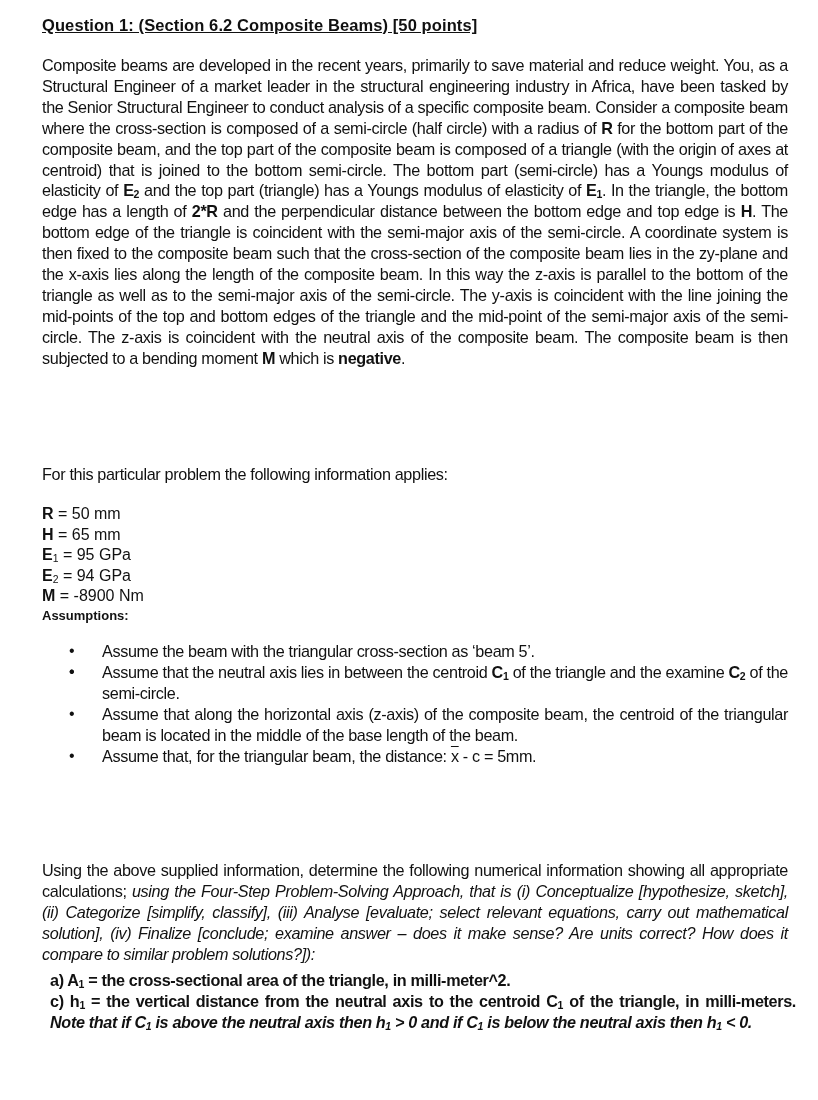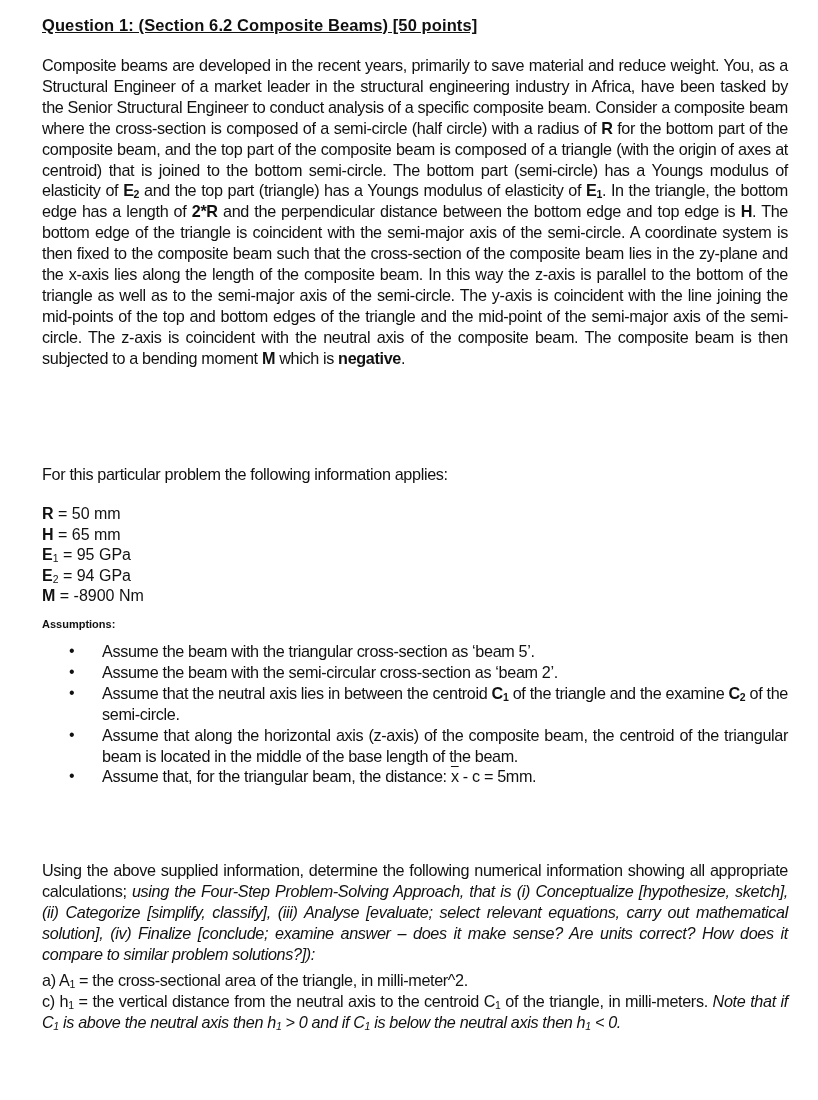--- a/index.html
+++ b/index.html
@@ -20,34 +20,34 @@
     }
     .intro { top: 55px; }
     .applies { top: 432px; text-align: left; margin-top: 32px; }
     .givens {
       position: absolute; top: 504px; left: 0;
       font-size: 16px; line-height: 20.5px;
     }
     .givens div { white-space: nowrap; }
     .assump-title {
       position: absolute; top: 608px; left: 0;
-      font-weight: bold; font-size: 11px; margin-top: 10px;
+      font-weight: bold; font-size: 13px;
     }
     .assump-list {
       position: absolute; top: 641px; left: 0; width: 746px;
       margin: 0; padding: 0; list-style: none;
       font-size: 16.2px; line-height: 20.9px; letter-spacing: -0.35px;
     }
     .assump-list li { position: relative; padding-left: 60px; text-align: justify; }
     .assump-list li .bullet {
       position: absolute; left: 27px; top: 0; font-size: 16px;
     }
     .task { top: 860px; }
-    .items { position: absolute; top: 970px; left: 0; width: 746px;
-      font-size: 16.2px; line-height: 20.9px; letter-spacing: -0.35px; }
+    .items { position: absolute; top: 970px; left: 8px; width: 746px;
+      font-size: 16.2px; line-height: 20.9px; letter-spacing: -0.35px; font-weight: bold; }
     .items div { text-align: justify; }
     b { font-weight: bold; }
     i { font-style: italic; }
     sub { font-size: 0.65em; vertical-align: -0.2em; line-height: 0; }
     .xbar { text-decoration: overline; }
   </style>
 </head>
 <body>
 
 <div class="page">
@@ -63,21 +63,21 @@
     <div><b>H</b><span> = 65 mm</span></div>
     <div><b>E</b><sub>1</sub><span> = 95 GPa</span></div>
     <div><b>E</b><sub>2</sub><span> = 94 GPa</span></div>
     <div><b>M</b><span> = -8900 Nm</span></div>
   </div>
 
   <div class="assump-title">Assumptions:</div>
 
   <ul class="assump-list">
     <li><span class="bullet">•</span><span>Assume the beam with the triangular cross-section as ‘beam 5’.</span></li>
-    <li><span class="bullet">•</span><span>Assume the beam with the semi-circular cross-section as ‘beam 2’.</span></li>
+    <li><span class="bullet">•</span></li>
     <li><span class="bullet">•</span><span>Assume that the neutral axis lies in between the centroid </span><b><span>C</span><sub>1</sub></b><span> of the triangle and the examine </span><b><span>C</span><sub>2</sub></b><span> of the semi-circle.</span></li>
     <li><span class="bullet">•</span><span>Assume that along the horizontal axis (z-axis) of the composite beam, the centroid of the triangular beam is located in the middle of the base length of the beam.</span></li>
     <li><span class="bullet">•</span><span>Assume that, for the triangular beam, the distance:  </span><span class="xbar">x</span><span> - c = 5mm.</span></li>
   </ul>
 
   <div class="para task"><span>Using the above supplied information, determine the following numerical information showing all appropriate calculations; </span><i>using the Four-Step Problem-Solving Approach, that is (i) Conceptualize [hypothesize, sketch], (ii) Categorize [simplify, classify], (iii) Analyse [evaluate; select relevant equations, carry out mathematical solution], (iv) Finalize [conclude; examine answer – does it make sense? Are units correct? How does it compare to similar problem solutions?]):</i></div>
 
   <div class="items">
     <div><span>a) A</span><sub>1</sub><span> = the cross-sectional area of the triangle, in milli-meter^2.</span></div>
     <div><span>c) h</span><sub>1</sub><span> = the vertical distance from the neutral axis to the centroid C</span><sub>1</sub><span> of the triangle, in milli-meters. </span><i><span>Note that if C</span><sub>1</sub><span> is above the neutral axis then h</span><sub>1</sub><span> &gt; 0 and if C</span><sub>1</sub><span> is below the neutral axis then h</span><sub>1</sub><span> &lt; 0.</span></i></div>

